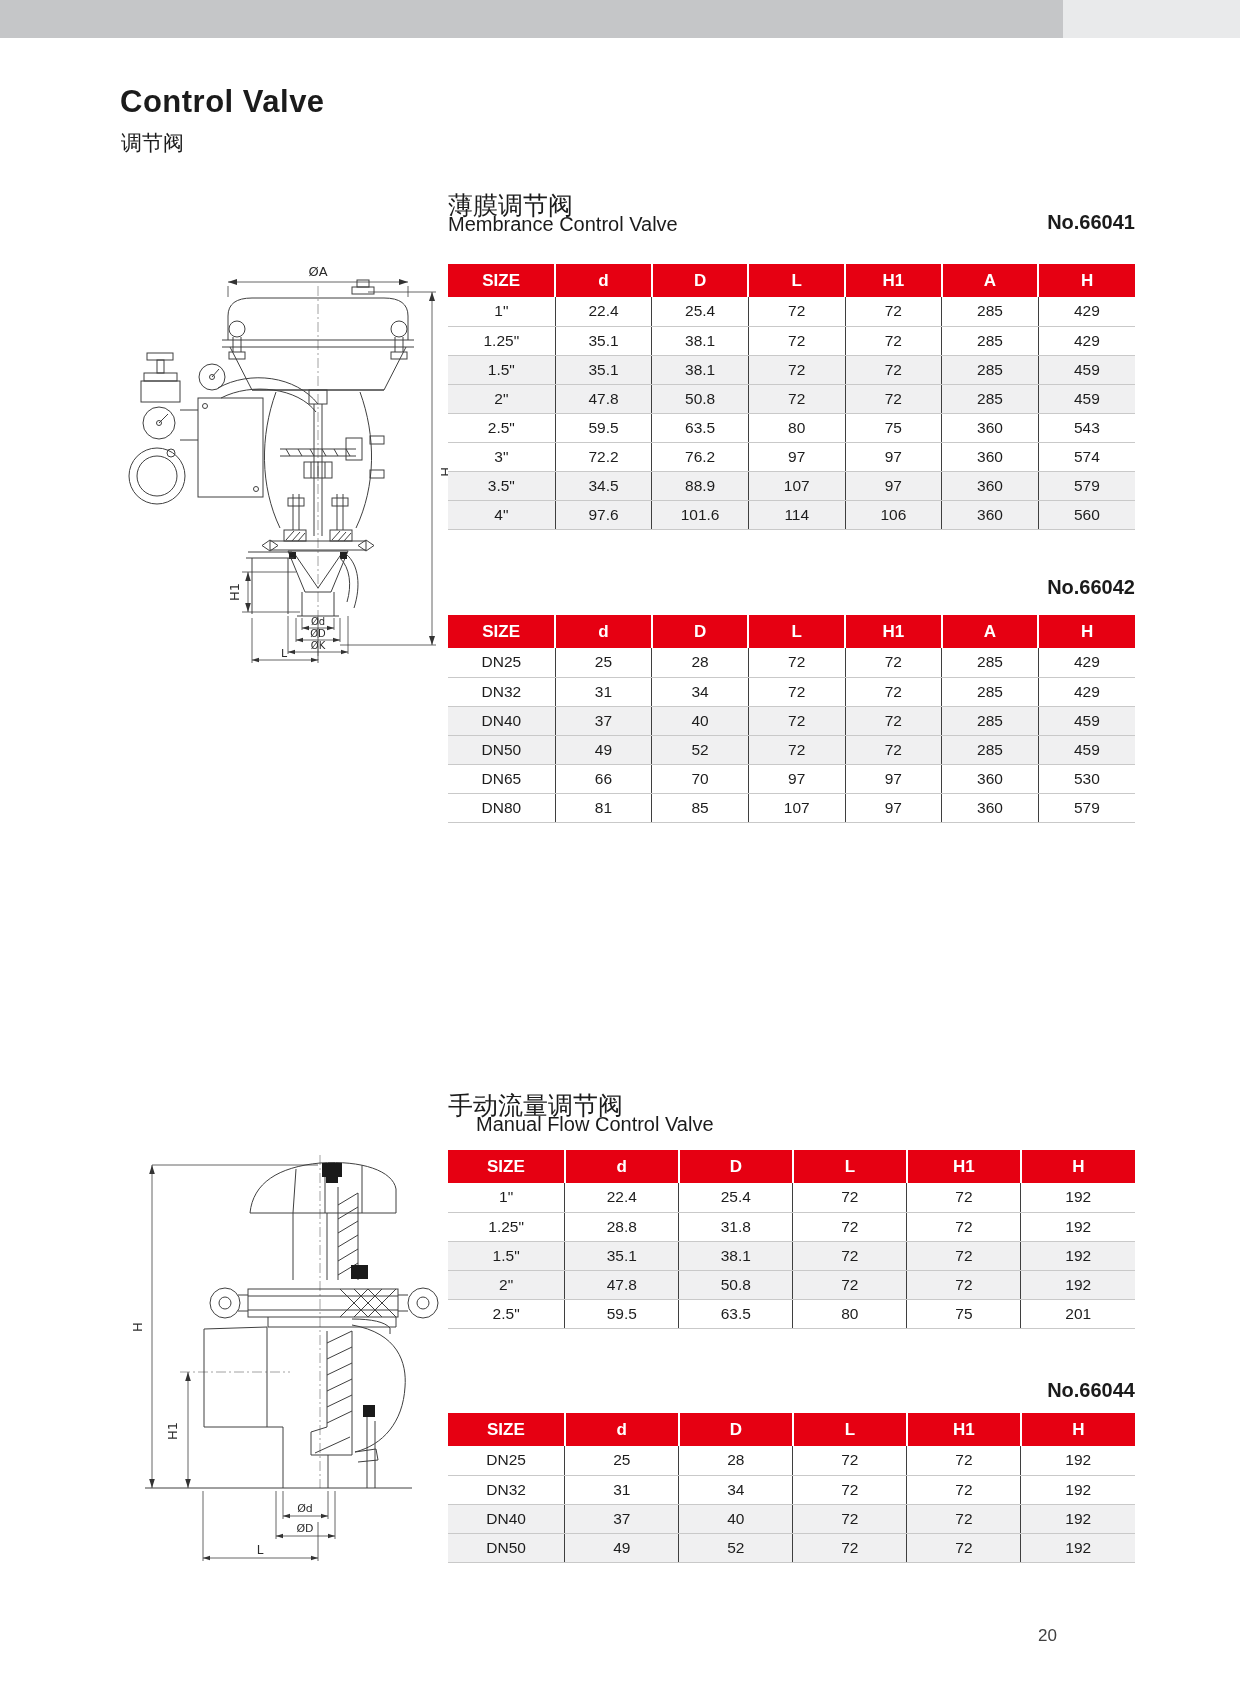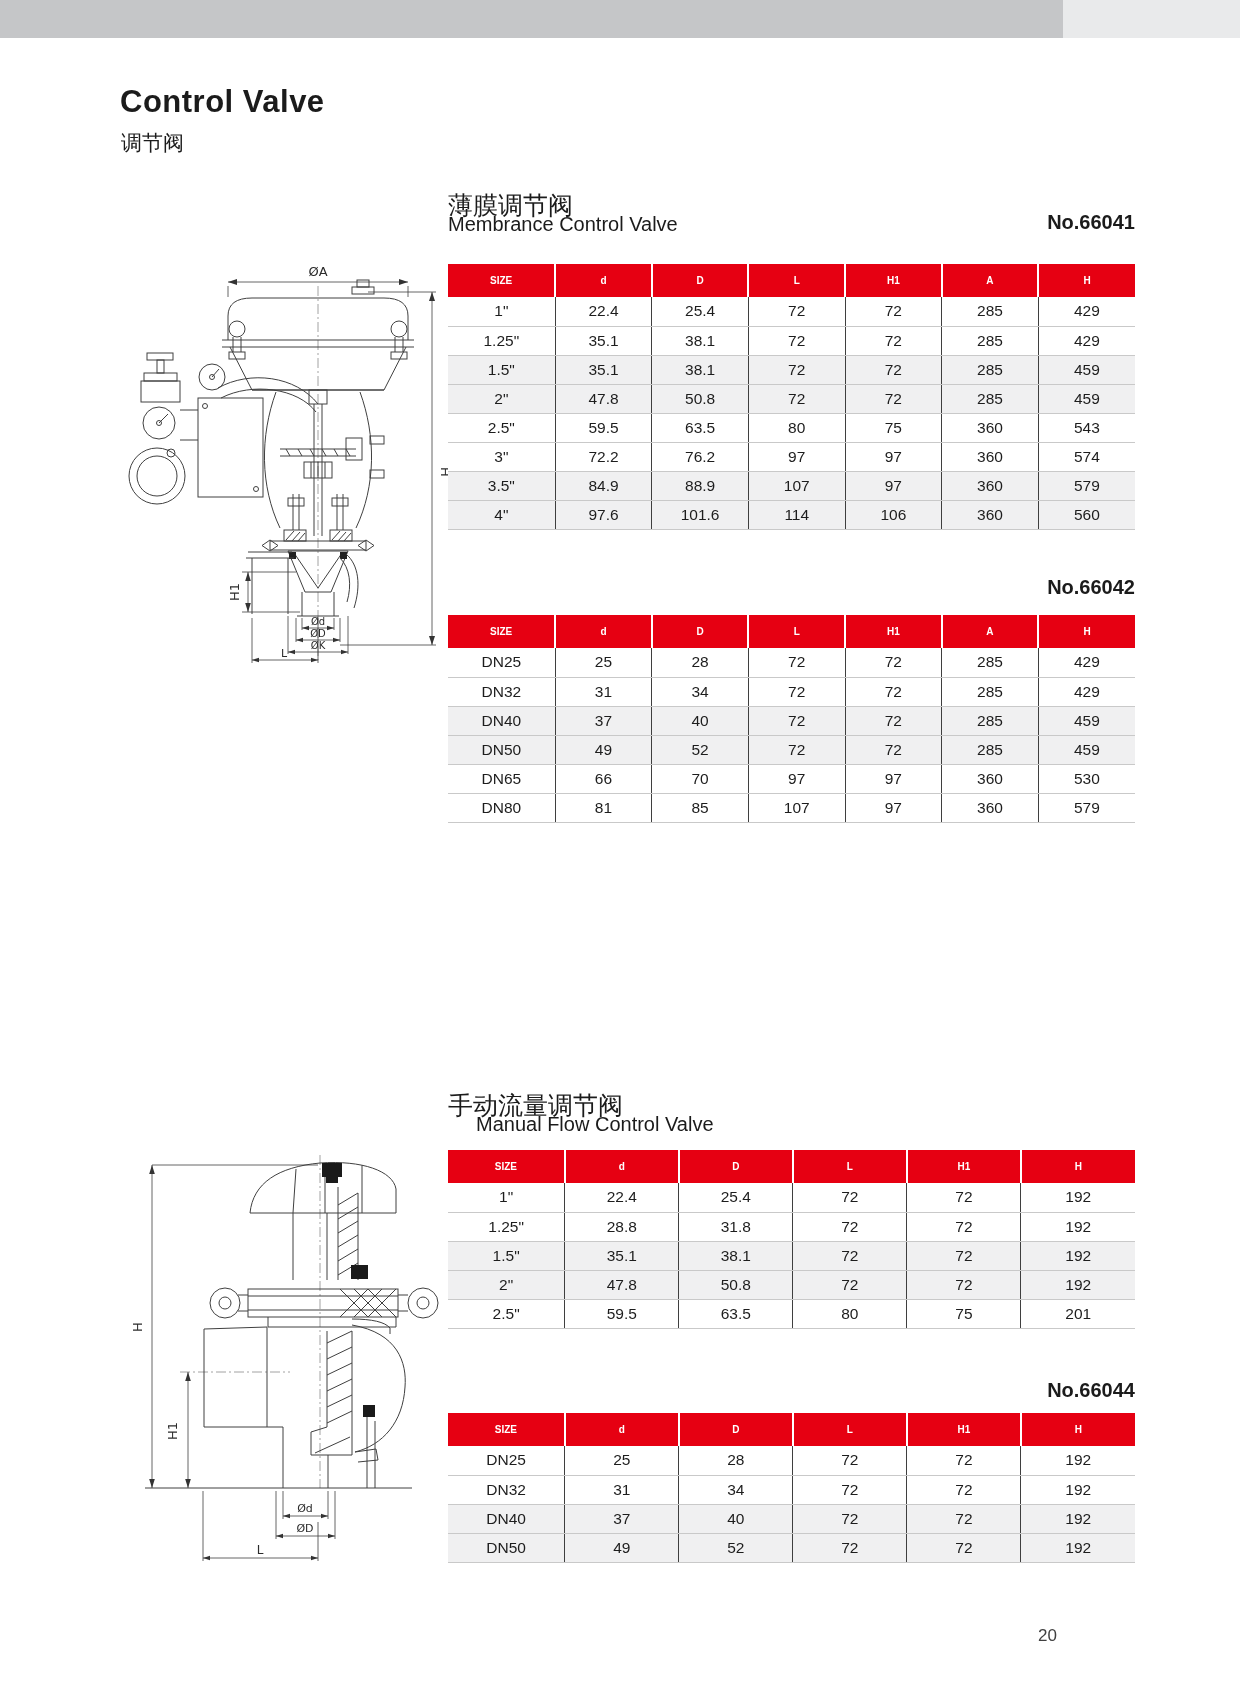--- a/index.html
+++ b/index.html
@@ -11,21 +11,21 @@
   .abs { position:absolute; }
   .topbar { left:0; top:0; width:1063px; height:38px; background:#c5c6c8; }
   .topbar-right { left:1063px; top:0; width:177px; height:38px; background:#e9eaeb; }
   .doc-title { left:120px; top:84px; font-size:31px; font-weight:bold; letter-spacing:.5px;text-align:center; }
   .doc-subtitle { left:121px; top:129px; font-size:21px; }
   .sec-cn { font-size:25px;text-align:right; }
   .sec-en { font-size:20px; }
   .sec-no { font-size:20px; font-weight:bold; text-align:right; width:687px; }
   table { border-collapse:collapse; table-layout:fixed; width:687px; }
   th {
-    background:#e60012; color:#fff; font-weight:600; font-size:10px;
+    background:#e60012; color:#fff; font-weight:600; font-size:17px;
     height:33px; border-left:2px solid #fff; text-align:center;
   }
   th:first-child { border-left:none; }
   table.cols7 th:first-child { width:15.6%; }
   table.cols6 th:first-child { width:17%; }
   td {
     text-align:center; font-size:15.5px; height:29px;
     border-left:1px solid #3f3f3f; border-bottom:1px solid #c9c9c9;
     color:#1d1d1d; background:#fff;
   }
@@ -364,21 +364,21 @@
         <td>3"</td>
         <td>72.2</td>
         <td>76.2</td>
         <td>97</td>
         <td>97</td>
         <td>360</td>
         <td>574</td>
       </tr>
       <tr class="alt">
         <td>3.5"</td>
-        <td>84.9</td>
+        <td>34.5</td>
         <td>88.9</td>
         <td>107</td>
         <td>97</td>
         <td>360</td>
         <td>579</td>
       </tr>
       <tr class="alt">
         <td>4"</td>
         <td>97.6</td>
         <td>101.6</td>

